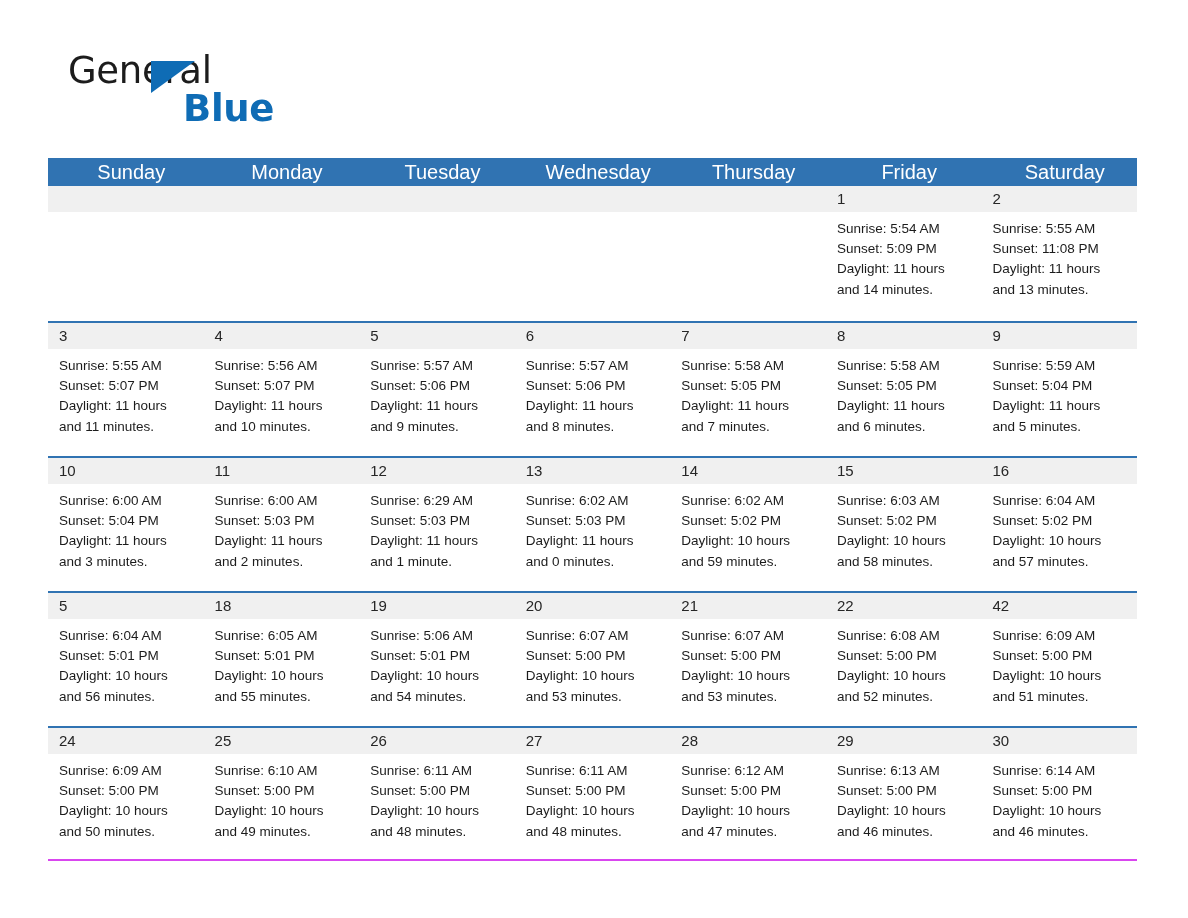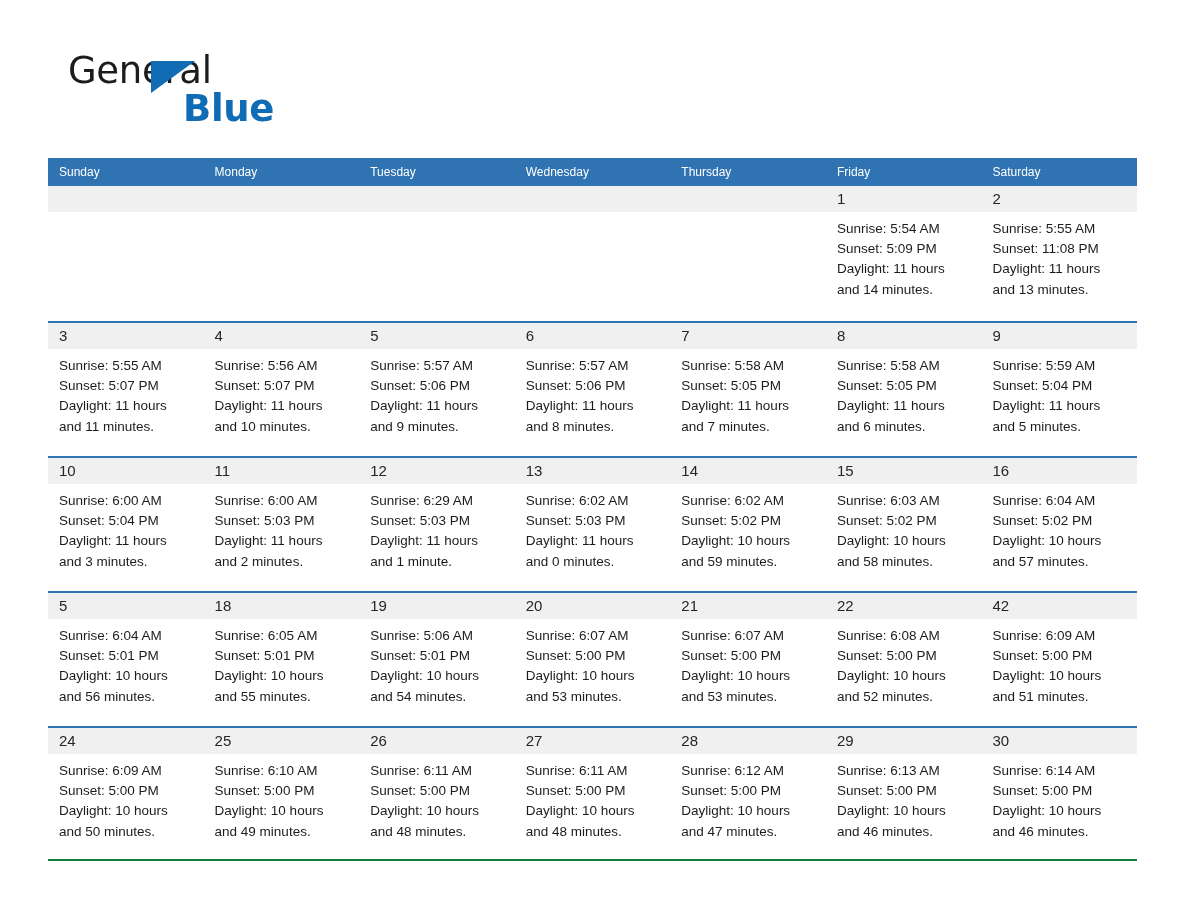--- a/index.html
+++ b/index.html
@@ -99,40 +99,41 @@
     width: 1089px;
   }
   .weekday-row {
     display: flex;
     background: #3073b2;
     height: 28px;
   }
   .weekday {
     flex: 1 1 0;
     color: #ffffff;
-    font-size: 12px;
+    font-size: 20px;
     line-height: 28px;
     padding-left: 11px;
     box-sizing: border-box;
     overflow: hidden;
     white-space: nowrap;
+    text-align: center;
   }
 
   .week-row {
     display: flex;
     border-top: 2px solid #3073b2;
     height: 135px;
     box-sizing: border-box;
   }
   .week-row.first {
     border-top: none;
     height: 135px;
   }
   .week-row.last {
-    border-bottom: 2px solid #15803d;
+    border-bottom: 2px solid #d946ef;
   }
   .day-cell {
     flex: 1 1 0;
     box-sizing: border-box;
     position: relative;
     overflow: hidden;
   }
   .day-band {
     height: 26px;
     background: #f0f0f0;

